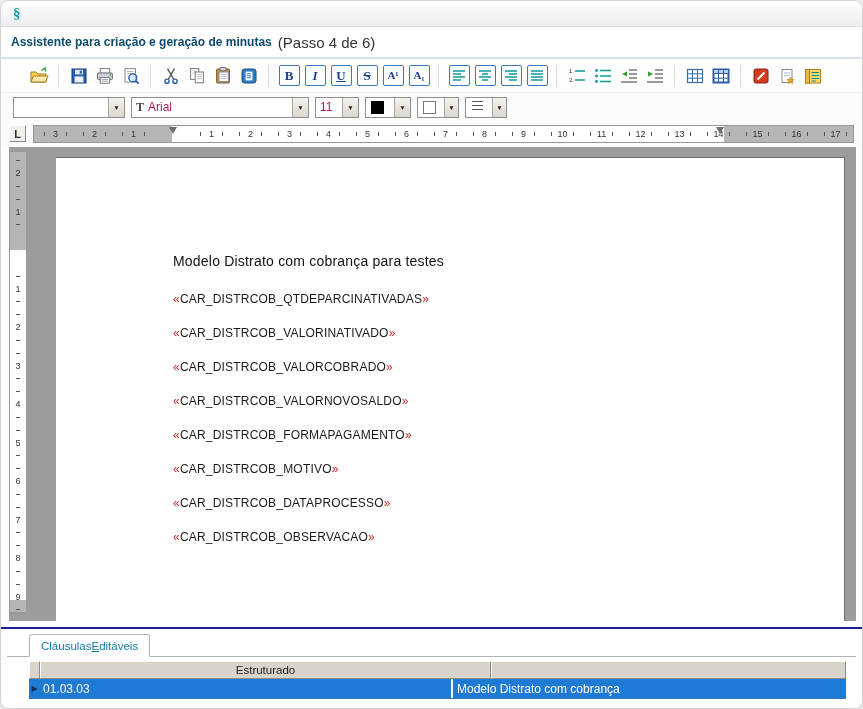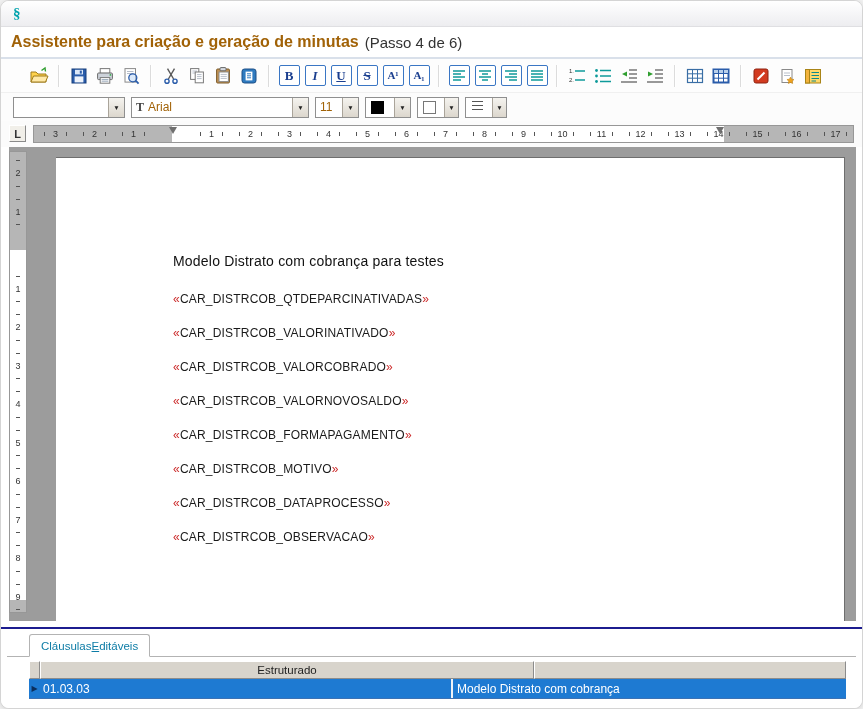--- a/index.html
+++ b/index.html
@@ -8,40 +8,40 @@
             border:1px solid #d4d4d4; border-radius:9px; overflow:hidden;
             box-shadow:0 1px 5px rgba(0,0,0,.12); }
 
   
   .titlebar { position:absolute; left:0; right:0; top:0; height:26px;
               background:linear-gradient(#ffffff,#ededf0); border-bottom:1px solid #dfdfe2;
               display:flex; align-items:center; padding-left:12px; }
   .app-icon { color:#00a3ad; font-weight:bold; font-size:15px; font-family:"Liberation Serif",serif; }
   .wizardbar { position:absolute; left:0; right:0; top:26px; height:32px; background:#fff;
                border-bottom:2px solid #d9e0ea; display:flex; align-items:center; padding-left:10px; }
-  .wizard-title { font-size:16px; font-weight:bold; color:#a16207; }
+  .wizard-title { font-size:12px; font-weight:bold; color:#0c4a6e; }
   .wizard-step { font-size:15px; color:#333; margin-left:6px; }
 
   
   .toolbar { position:absolute; left:0; right:0; top:58px; height:34px; background:#fdfdfd;
              display:flex; align-items:center; padding-left:26px; gap:2px; border-bottom:1px solid #f0f0f0; }
   .tbtn { flex:0 0 auto; width:24px; height:24px; display:flex; align-items:center; justify-content:center;
           background:none; border:0; padding:0; cursor:default; font-family:inherit; }
   .tsep { flex:0 0 aupx; width:0; height:22px; border-left:1px solid #dcdcdc; border-right:1px solid #fff; margin:0 5px; }
   .fmtbtn { width:21px; height:21px; border:1px solid #3a76c4; border-radius:2px; background:#fff;
             color:#1b3f8f; font-family:"Liberation Serif","DejaVu Serif",serif; font-size:13px; font-weight:bold;
             display:flex; align-items:center; justify-content:center; line-height:1; }
   .fmtbtn.i { font-style:italic; } .fmtbtn.u { text-decoration:underline; }
   .fmtbtn.s { text-decoration:line-through; } .fmtbtn.sup, .fmtbtn.sub { font-size:11px; }
 
   
   .formatbar { position:absolute; left:0; right:0; top:92px; height:28px; background:#fcfcfc;
                display:flex; align-items:center; padding-left:12px; gap:6px; }
   .combo { height:21px; background:#fff; border:1px solid #8f8f8f; display:flex; align-items:center; }
-  .combo-text { flex:1; padding:0 4px; font-size:12px; color:#a16207; white-space:nowrap; overflow:hidden; }
+  .combo-text { flex:1; padding:0 4px; font-size:12px; color:#be185d; white-space:nowrap; overflow:hidden; }
   .combo-btn { width:16px; height:100%; background:linear-gradient(#f5f3ef,#dcd7cd);
                border-left:1px solid #aaa49a; display:flex; align-items:center; justify-content:center;
                font-size:6.5px; color:#222; }
   .font-marker { font-family:"Liberation Serif",serif; font-weight:bold; font-size:12px; color:#444; padding-left:4px; }
   .swatch-black { width:13px; height:13px; background:#000; margin-left:5px; flex:0 0 auto; }
   .swatch-border { width:13px; height:13px; background:#fff; border:1px solid #777; margin-left:5px; flex:0 0 auto; }
 
   
   .rulerbar { position:absolute; left:0; right:0; top:120px; height:26px; background:#fbfbfb; }
   .tabsel { position:absolute; left:8px; top:4px; width:17px; height:17px; background:#f1efe9;
@@ -82,21 +82,21 @@
   .navyline { position:absolute; top:6px; left:0; right:0; height:2px; background:#1c1c8f; }
   .tabstrip { position:absolute; top:13px; left:6px; right:6px; height:23px; border-bottom:1px solid #b3b3b3; }
   .tab { position:absolute; left:22px; bottom:-1px; height:23px; padding:0 11px; background:#fff;
          border:1px solid #b3b3b3; border-bottom:1px solid #fff; border-radius:3px 3px 0 0;
          display:flex; align-items:center; font-size:11.5px; color:#0d7ca6; }
   .accel { text-decoration:underline; }
   .grid { position:absolute; left:28px; top:40px; right:16px; }
   .grid-header { display:flex; height:18px; }
   .gh { background:#d8d4cc; border:1px solid; border-color:#fff #8c8c8c #8c8c8c #fff;
         font-size:11.5px; color:#222; display:flex; align-items:center; justify-content:center; }
-  .gh.ind { width:11px; } .gh.c1 { width:494px; } .gh.c2 { flex:1; }
+  .gh.ind { width:11px; } .gh.c1 { width:451px; } .gh.c2 { flex:1; }
   .grid-row { display:flex; height:20px; border-bottom:1px solid #3c72b4; }
   .gc { background:#1e7ad2; color:#fff; font-size:12px; display:flex; align-items:center; }
   .gc.ind { width:11px; justify-content:center; color:#0b2e5c; font-size:8px; }
   .gc.c1 { width:413px; padding-left:3px; border-right:2px solid #eef2f7; }
   .gc.c2 { flex:1; padding-left:4px; }
 </style>
 </head>
 <body>
 
 <div class="window">

